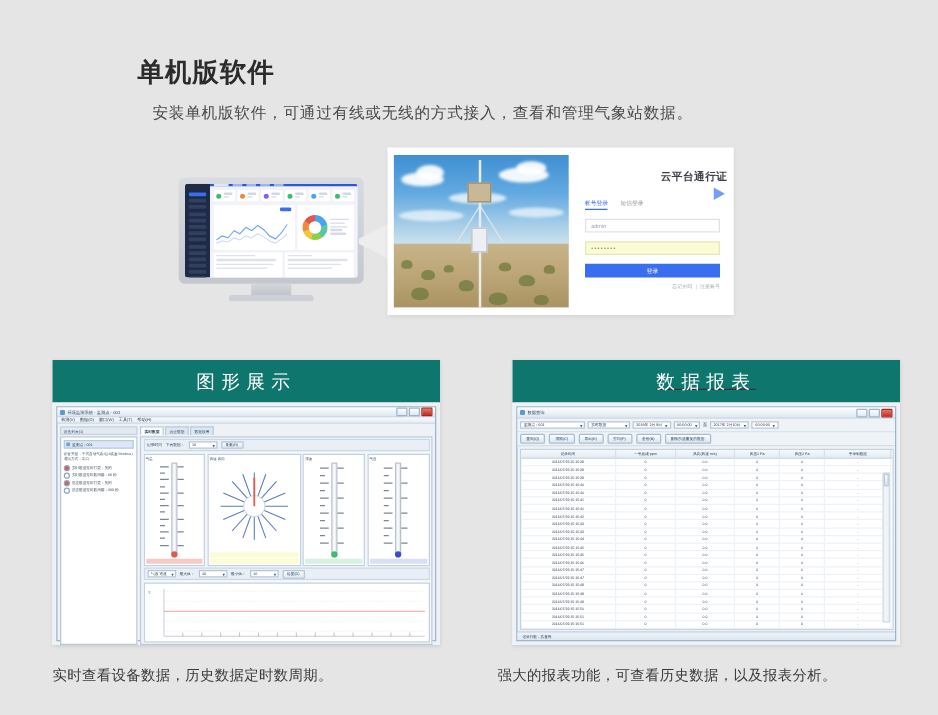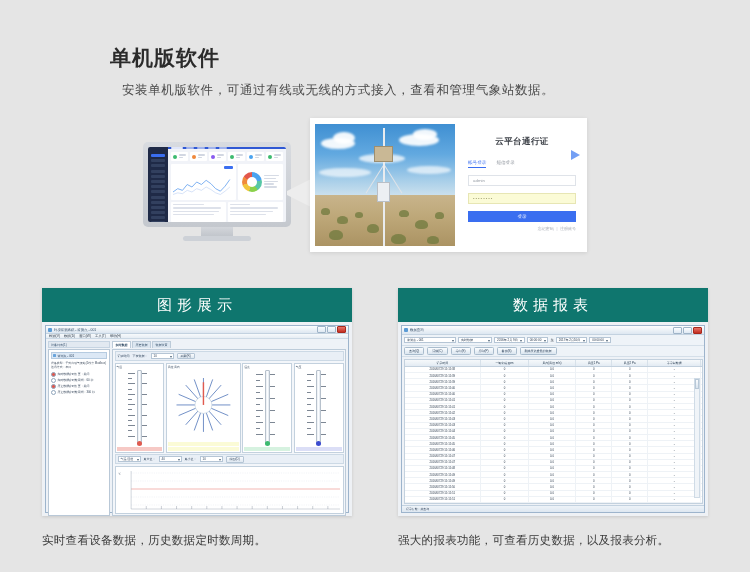--- a/index.html
+++ b/index.html
@@ -69,34 +69,34 @@
   .cloud{position:absolute;background:rgba(255,255,255,.92);border-radius:50%;filter:blur(1.2px);}
   .ground{position:absolute;left:0;top:58%;width:100%;height:42%;
     background:linear-gradient(180deg,#c8b48b 0%,#bda778 45%,#ab9363 100%);}
   .scrub{position:absolute;background:#6f7a3e;border-radius:50% 50% 40% 40%;opacity:.75;}
   .mast{position:absolute;left:68px;top:4px;width:2px;height:118px;background:#e9ecef;}
   .sensorbox{position:absolute;left:59px;top:22px;width:17px;height:14px;background:#c9b895;border:1px solid #9d8e6f;}
   .sensorbox2{position:absolute;left:62px;top:58px;width:11px;height:18px;background:#eceff3;border:1px solid #b9bfc7;}
   .guy{position:absolute;background:#dfe3e8;height:1px;transform-origin:left center;}
 
   .login{position:absolute;left:152px;top:6px;width:120px;height:122px;}
-  .login-title{text-align:center;font-size:8.5px;font-weight:bold;color:#3b3f46;margin-top:12px;letter-spacing:.4px;}
+  .login-title{text-align:right;font-size:8.5px;font-weight:bold;color:#3b3f46;margin-top:12px;letter-spacing:.4px;}
   .login-tabs{display:flex;gap:10px;margin:12px 0 0 6px;font-size:4.6px;color:#8a9099;}
   .login-tabs .tab{padding-bottom:2px;}
   .login-tabs .tab.active{color:#3a6ef0;border-bottom:1px solid #3a6ef0;}
   .login-field{margin:7px 6px 0 6px;height:11px;border:1px solid #dfe3e9;background:#fff;font-size:4.4px;color:#9aa0a8;display:flex;align-items:center;padding-left:4px;box-sizing:border-box;}
   .login-field.warn{background:#fbfbd6;border-color:#e7e6b4;color:#8d8d5e;letter-spacing:1px;}
   .login-btn{margin:7px 6px 0 6px;height:11px;background:#3a6ef0;color:#fff;font-size:4.6px;display:flex;align-items:center;justify-content:center;}
   .login-links{text-align:right;margin:4px 6px 0 0;font-size:4px;color:#a7acb4;}
   .paperplane{position:absolute;right:2px;top:26px;width:0;height:0;border-left:9px solid #5b8ef2;border-top:5px solid transparent;border-bottom:5px solid transparent;opacity:.85;}
 
   
   .card{position:absolute;top:288px;width:310px;background:#fff;box-shadow:0 1px 3px rgba(0,0,0,.13);}
   .card.left{left:42px;}
-  .card.right{left:398px;}
+  .card.right{left:410px;text-decoration:underline;}
   .card-head{height:34px;background:#0f766e;color:#fff;display:flex;align-items:center;justify-content:center;font-size:15px;letter-spacing:5px;}
   .card-body{height:194px;background:#eef1f5;position:relative;overflow:hidden;padding:3px;box-sizing:border-box;}
 
   .caption{position:absolute;font-size:11.5px;color:#3a3a3a;line-height:1.45;font-family:"DejaVu Serif","Liberation Serif",serif;letter-spacing:.3px;}
   .caption.left{left:42px;top:532px;width:320px;}
   .caption.right{left:398px;top:532px;width:300px;}
 
   
   .win{position:absolute;inset:3px;background:#eef2f7;border:1px solid #9db4cc;display:flex;flex-direction:column;font-size:3.4px;color:#2c3440;}
   .titlebar{height:8px;background:linear-gradient(180deg,#fdfefe,#dde7f1);display:flex;align-items:center;padding:0 2px;gap:2px;border-bottom:1px solid #c3d2e0;}

